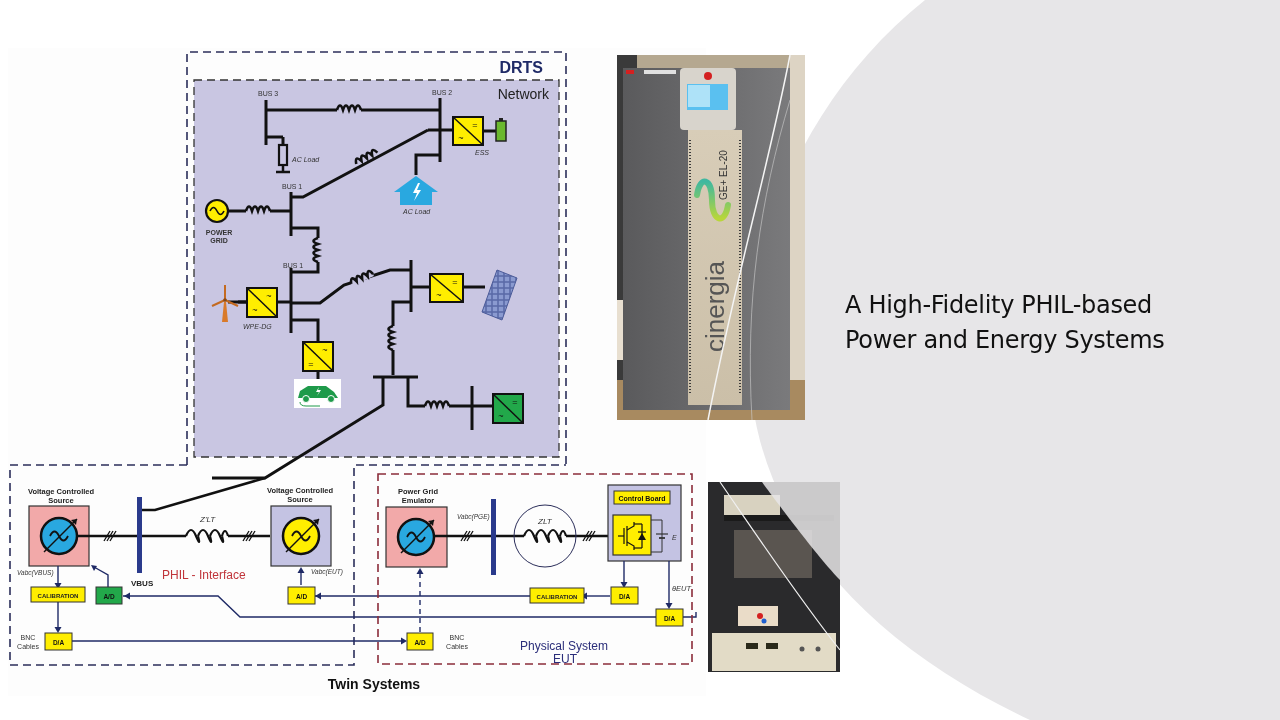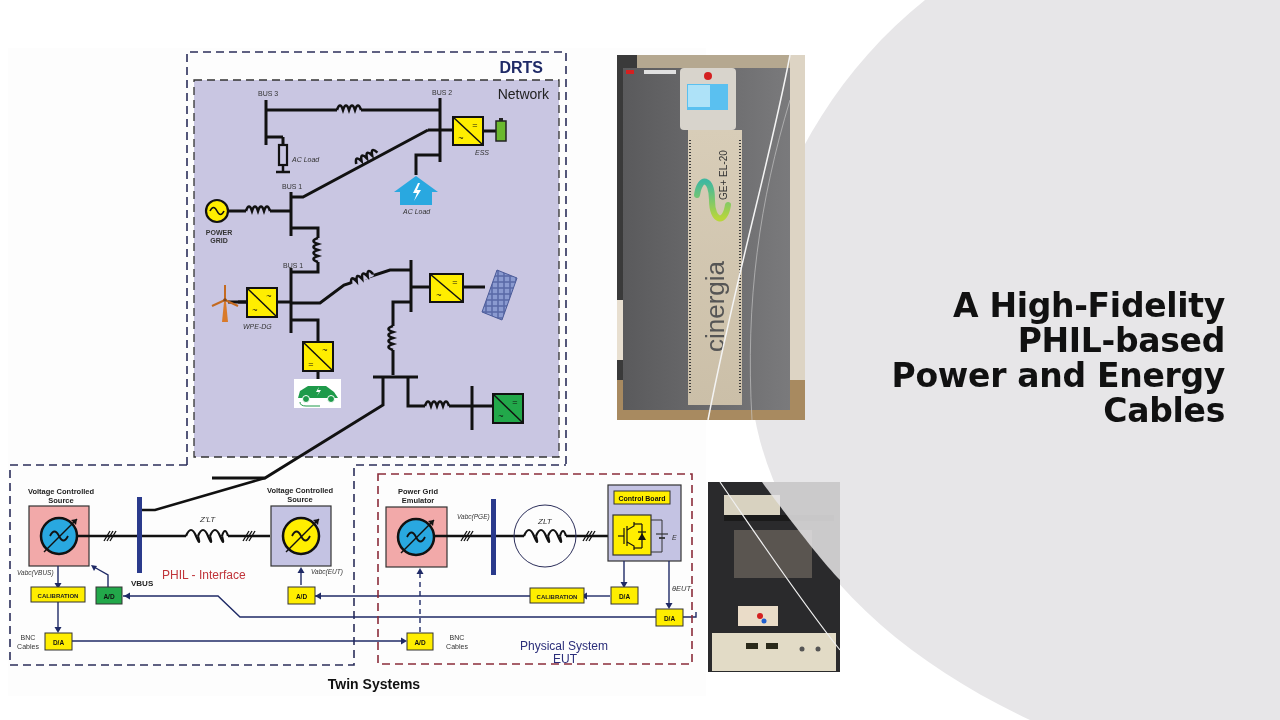--- a/index.html
+++ b/index.html
@@ -1,19 +1,19 @@
 <!DOCTYPE html>
 <html><head>
 <meta charset="utf-8">
 <style>
   html, body { margin: 0; padding: 0; }
   body { width: 1280px; height: 720px; position: relative; overflow: hidden; background: #ffffff; font-family: "Liberation Sans", sans-serif; }
   #slide { position: absolute; left: 0; top: 0; width: 1039px; height: 720px; }
   svg text { font-family: "Liberation Sans", sans-serif; }
-  .title-block { position: absolute; left: 845px; top: 288px; width: 380px; text-align: right; font-family: "DejaVu Sans", sans-serif; font-weight: bold; font-size: 33px; line-height: 35px; color: #111; letter-spacing: -0.3px; }
+  .title-block { position: absolute; left: 845px; top: 288px; width: 380px; text-align: left; font-family: "DejaVu Sans", sans-serif; font-weight: normal; font-size: 24px; line-height: 35px; color: #111; letter-spacing: -0.3px; }
   .title-block span { display: block; }
 </style>
 </head>
 <body>
 
 <div id="slide">
 <svg width="1280" height="720" viewBox="0 0 1280 720" xmlns="http://www.w3.org/2000/svg">
   <defs>
     <linearGradient id="camGrad" x1="0" y1="0" x2="1" y2="0">
       <stop offset="0" stop-color="#5a5a5c"></stop>
@@ -394,15 +394,15 @@
     <rect x="766" y="643" width="12" height="6" fill="#2a2a1a"></rect>
     <circle cx="802" cy="649" r="2.5" fill="#555"></circle>
     <circle cx="818" cy="649" r="2.5" fill="#555"></circle>
     <path d="M 720 482 C 760 540, 800 600, 840 650" fill="none" stroke="#f0f0f0" stroke-width="1.2"></path>
     <path d="M 762 482 C 775 500, 820 560, 840 580 L 840 482 Z" fill="#e7e6e8" opacity="0.85"></path>
   </g>
 </svg>
 
 <div class="title-block">
   <span>A High-Fidelity PHIL-based</span>
-  <span>Power and Energy Cables</span>
+  <span>Power and Energy Systems</span>
 </div>
 </div>
 
 </body></html>

